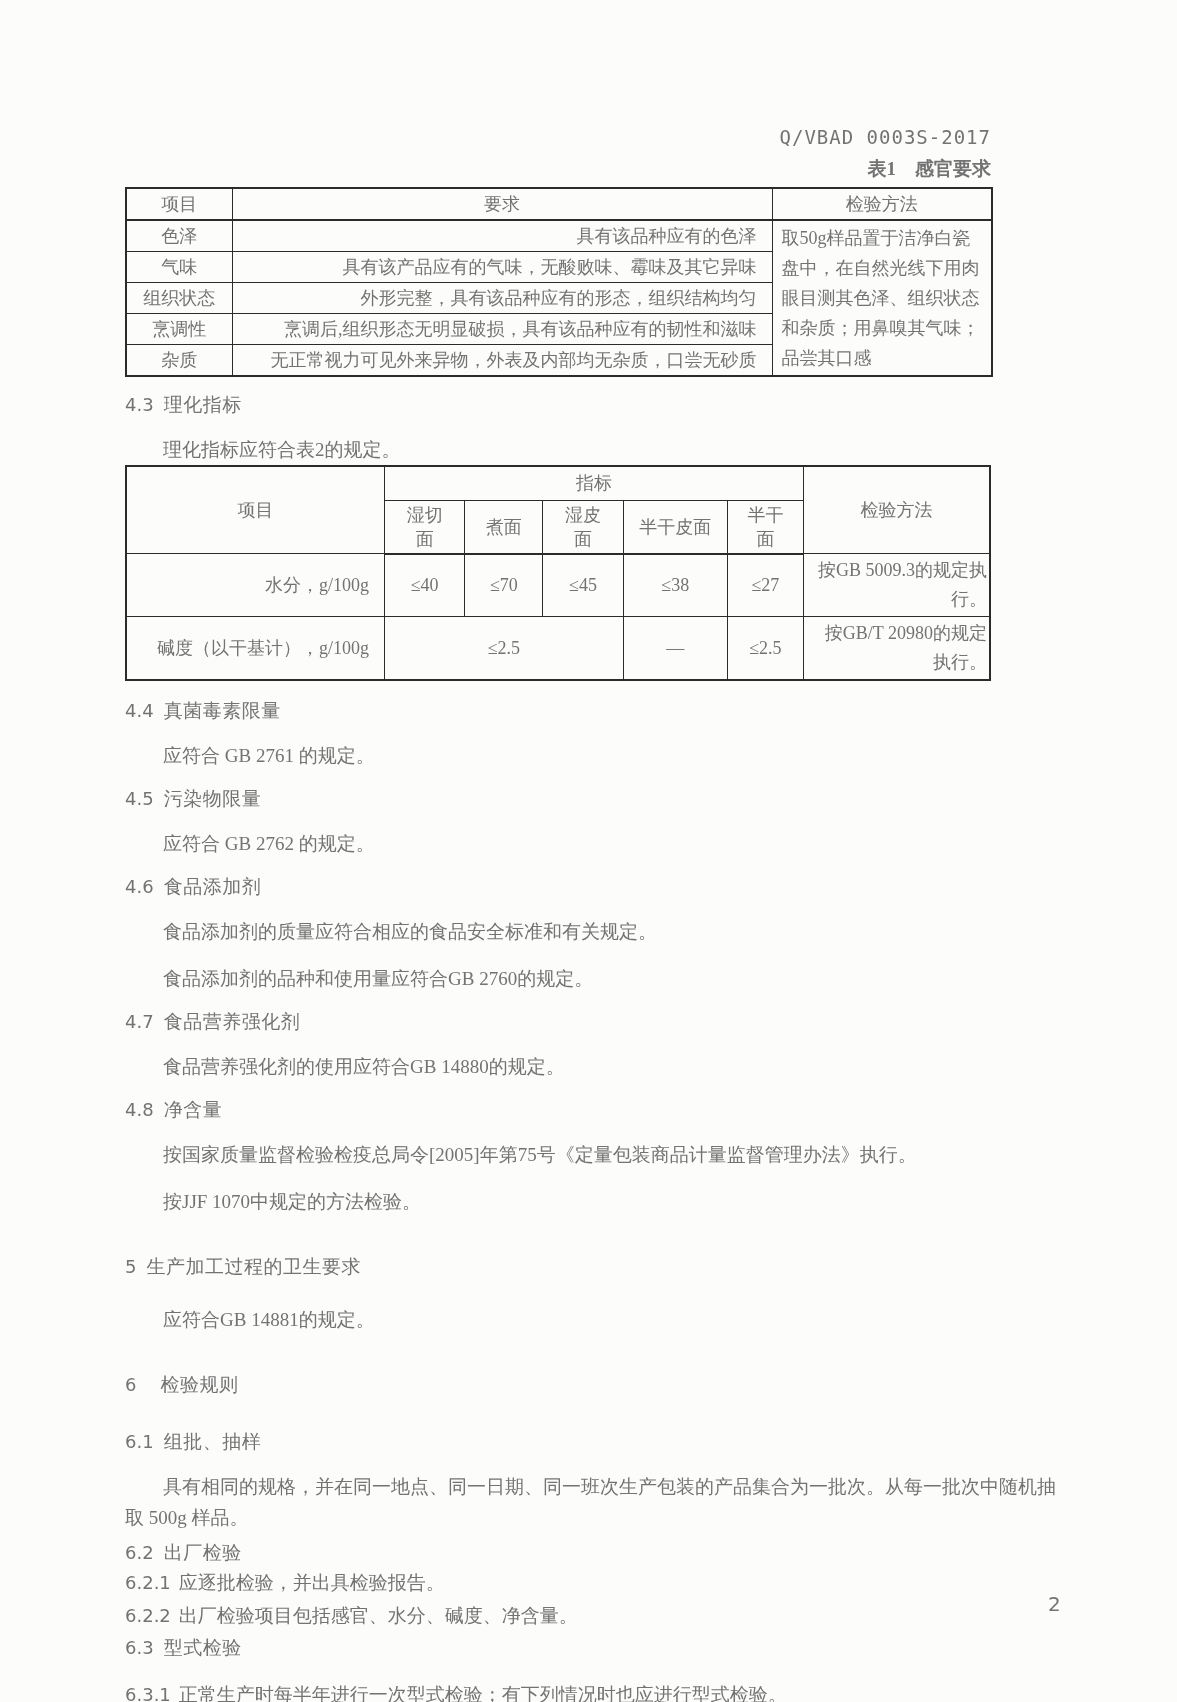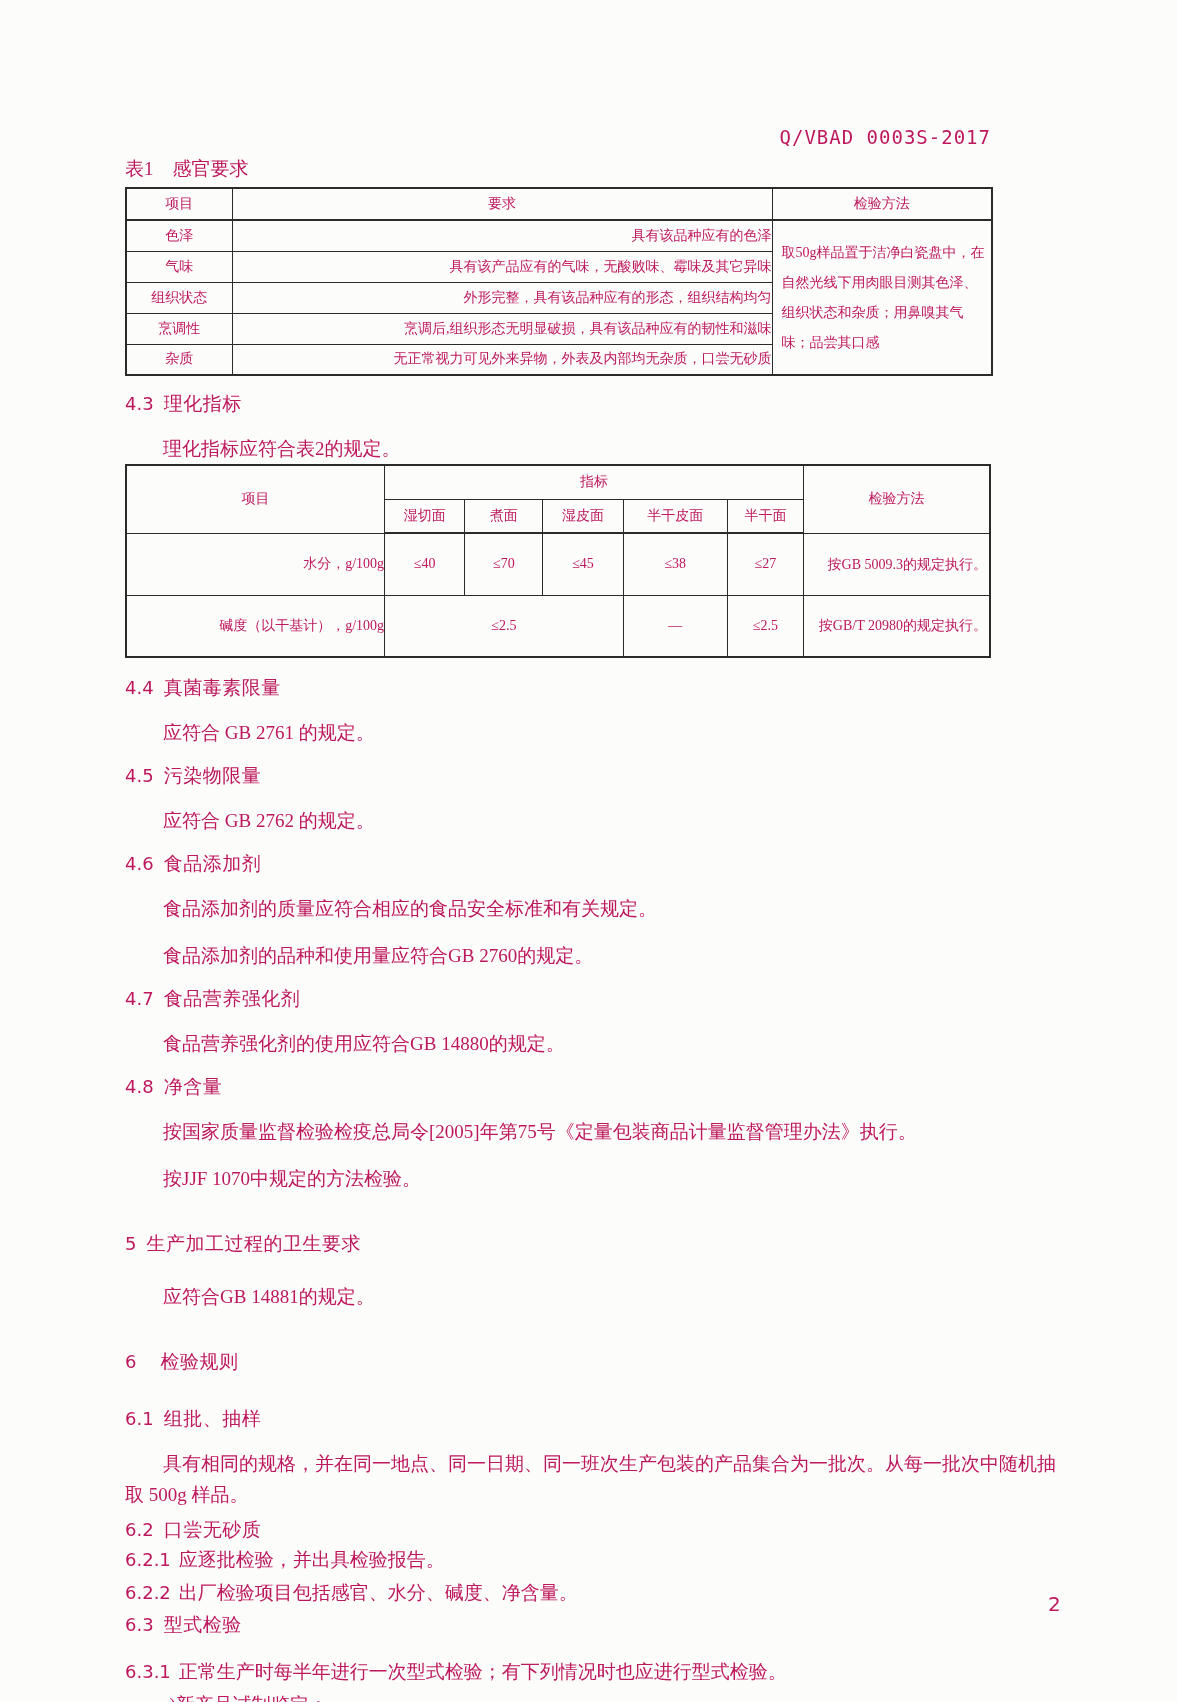--- a/index.html
+++ b/index.html
@@ -1,30 +1,30 @@
 <!DOCTYPE html>
 <html><head>
 <meta charset="utf-8">
 <style>
   html,body{margin:0;padding:0;background:#f6f6f4;}
   .page{
     width:1177px;height:1702px;position:relative;background:#fcfcfb;
-    color:#be185d;font-family:"Liberation Serif","DejaVu Serif",serif;
+    color:#737373;font-family:"Liberation Serif","DejaVu Serif",serif;
     overflow:hidden;
   }
   .content{position:absolute;left:125px;top:126px;width:940px;}
   .doc-number{
     width:866px;text-align:right;font-family:"DejaVu Sans Mono",monospace;
     font-size:19px;letter-spacing:1px;margin-bottom:8px;
   }
-  .tbl-title{width:866px;text-align:left;font-weight:normal;font-size:19px;margin:6px 0 5px 0;}
+  .tbl-title{width:866px;text-align:right;font-weight:bold;font-size:19px;margin:6px 0 5px 0;}
   table{border-collapse:collapse;table-layout:fixed;width:866px;}
   table,td,th{border:1px solid #2b2b2b;}
   table{border-width:2px;}
-  td,th{font-size:14px;font-weight:normal;padding:2px 0;vertical-align:middle;}
+  td,th{font-size:18px;font-weight:normal;padding:2px 15px;vertical-align:middle;}
   .hdr-row th{border-bottom-width:2px;}
   .c{text-align:center;}
   .l{text-align:right;padding-left:10px;}
   .t1-row{height:31px;font-family:Liberation Serif, serif;}
   .t1-hdr{height:32px;}
   .method-cell{line-height:30px;padding-left:9px;padding-right:4px;text-align:left;vertical-align:middle;}
   .t2-h1{height:34px;}
   .t2-h2{height:34px;}
   .t2-h2 th{border-bottom-width:2px;}
   .t2-row{height:62px;}
@@ -174,21 +174,21 @@
     <div class="heading big-gap sp-lg">
       <span class="num">6</span><span class="ttl">检验规则</span>
     </div>
 
     <div class="heading" style="margin-top:30px">
       <span class="num">6.1</span><span class="ttl">组批、抽样</span>
     </div>
     <p class="para">具有相同的规格，并在同一地点、同一日期、同一班次生产包装的产品集合为一批次。从每一批次中随机抽取 500g 样品。</p>
 
     <div class="heading plain" style="margin-top:6px">
-      <span class="num">6.2</span><span class="ttl">口尝无砂质</span>
+      <span class="num">6.2</span><span class="ttl">出厂检验</span>
     </div>
     <p class="clause">
       <span class="num">6.2.1</span><span>应逐批检验，并出具检验报告。</span>
     </p>
     <p class="clause">
       <span class="num">6.2.2</span><span>出厂检验项目包括感官、水分、碱度、净含量。</span>
     </p>
 
     <div class="heading" style="margin-top:2px">
       <span class="num">6.3</span><span class="ttl">型式检验</span>

